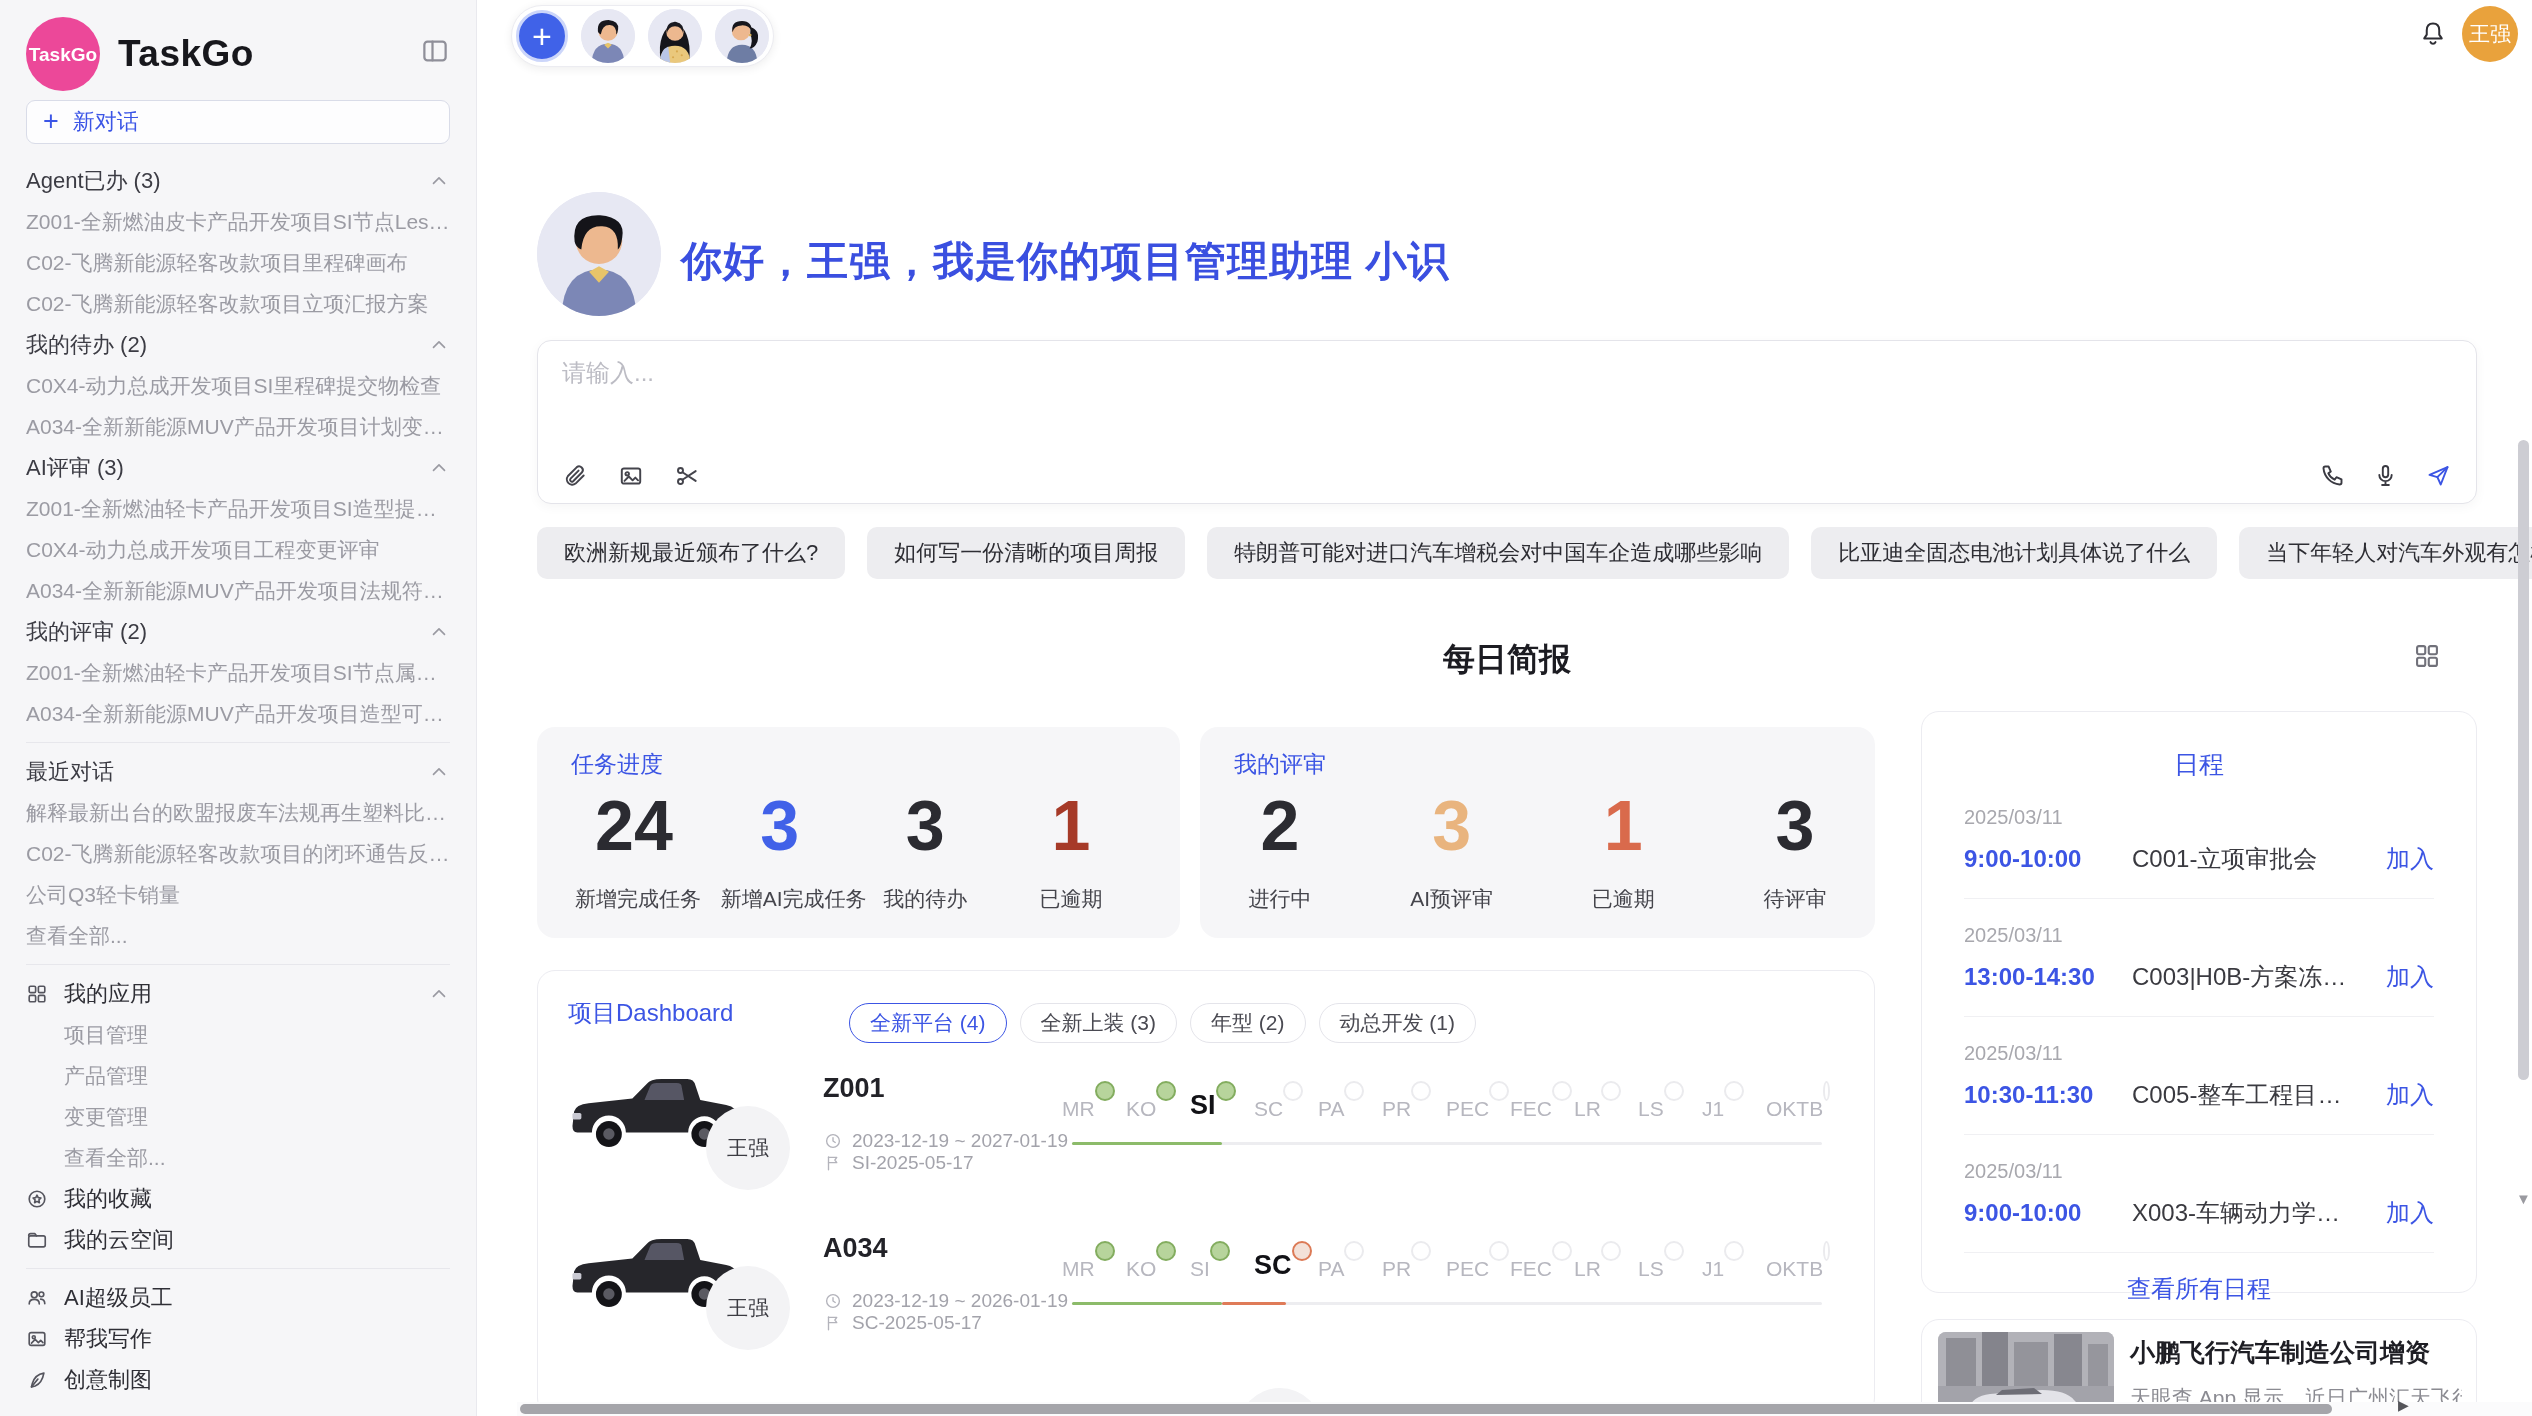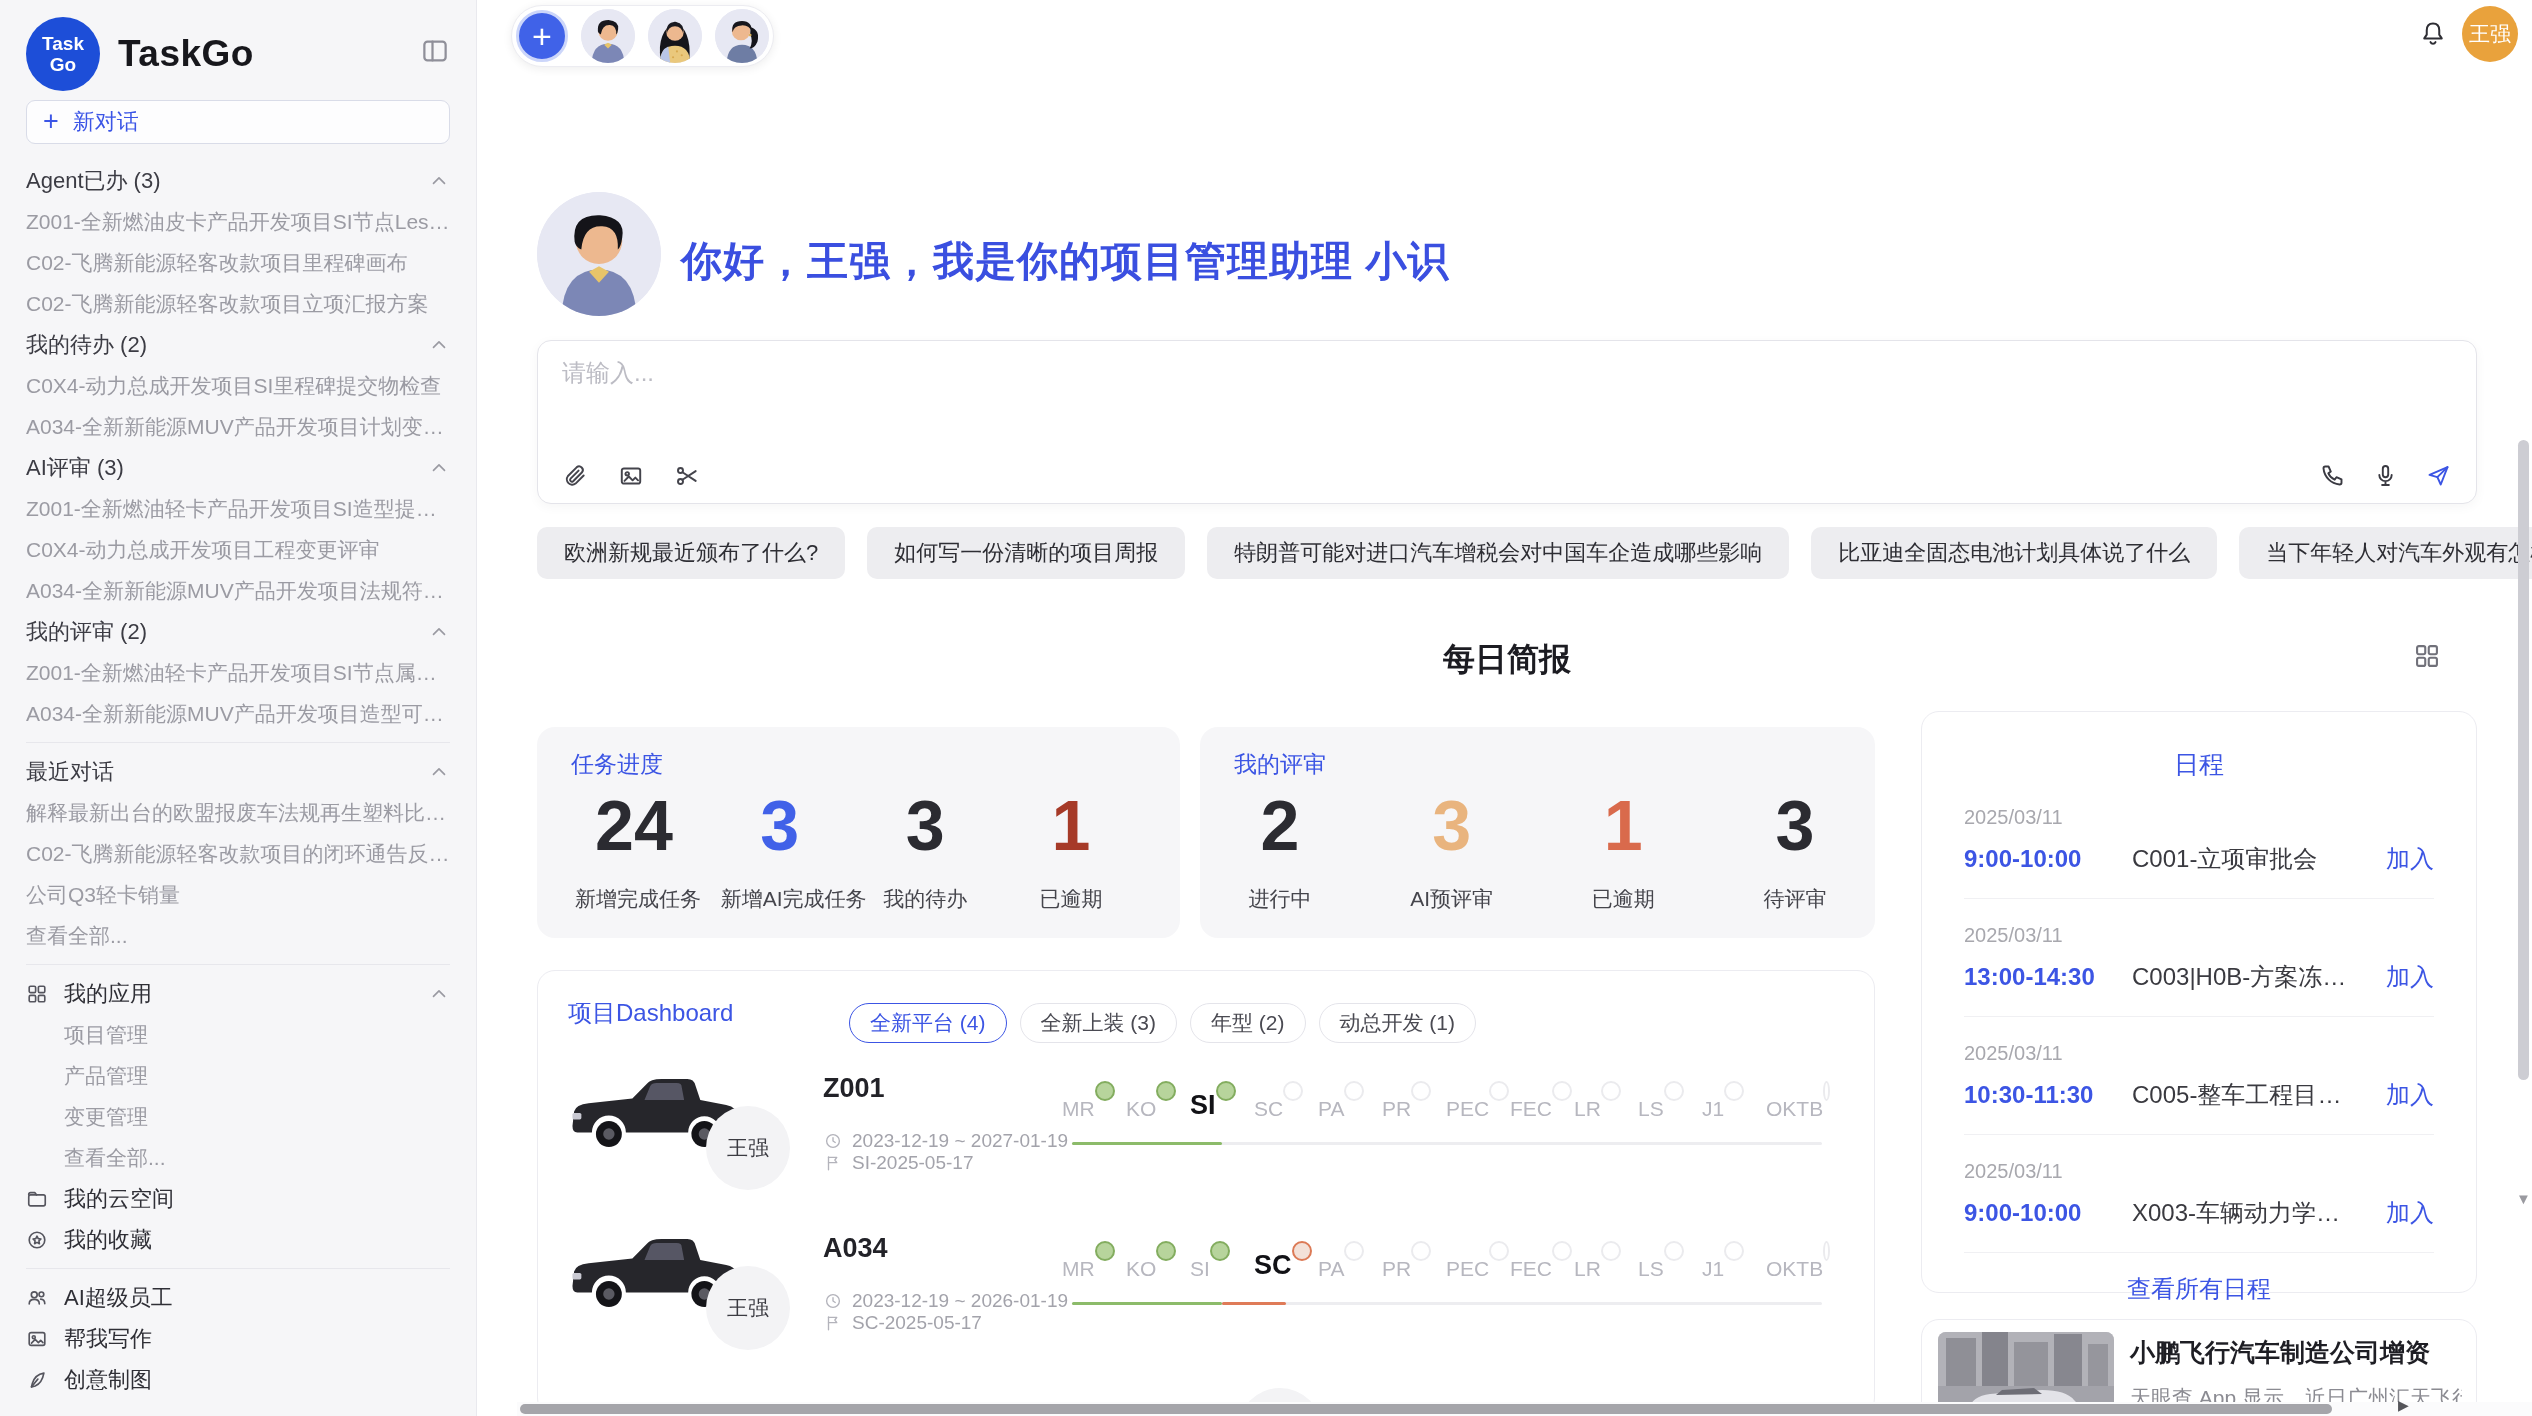--- a/index.html
+++ b/index.html
@@ -5,22 +5,22 @@
   html,body{margin:0;padding:0;background:#fff;}
   .page{position:relative;width:2532px;height:1416px;background:#ffffff;overflow:hidden;
         font-family:"Liberation Sans","DejaVu Sans",sans-serif;color:#222;}
   .ic{display:inline-flex;}
   .ic svg{display:block;width:22px;height:22px;}
 
   
   .sidebar{position:absolute;left:0;top:0;width:477px;height:1416px;background:#f6f6f8;
            border-right:1px solid #e9e9ee;box-sizing:border-box;padding:12px 26px 0;}
   .logo-row{display:flex;align-items:center;height:84px;position:relative;}
-  .logo{width:74px;height:74px;border-radius:50%;background:#1d4ed8;color:#fff;display:flex;
-        flex-direction:column;align-items:center;justify-content:center;font-weight:bold;
+  .logo{width:74px;height:74px;border-radius:50%;background:#ec4899;color:#fff;display:flex;
+        align-items:center;justify-content:center;font-weight:bold;
         font-size:19px;line-height:21px;flex:none;}
   .app-title{font-size:37px;font-weight:bold;color:#17171c;margin-left:18px;letter-spacing:.5px;}
   .panel-btn{position:absolute;right:0;top:24px;color:#8f8f99;cursor:pointer;}
   .panel-btn svg{width:30px;height:30px;}
   .new-chat{margin-top:4px;width:100%;height:44px;border-radius:9px;background:#fdfdfe;
             border:1px solid #d9dce8;color:#3b55e6;font-size:22px;display:flex;align-items:center;
             gap:14px;padding:0 16px;cursor:pointer;font-family:inherit;box-sizing:border-box;}
   .new-chat .plus{font-size:27px;line-height:1;margin-top:-2px;}
   #sidebar-groups{margin-top:16px;}
   .s-head{height:41px;display:flex;align-items:center;justify-content:space-between;
@@ -276,34 +276,34 @@
         </div>
         <div class="s-item s-sub">项目管理</div>
         <div class="s-item s-sub">产品管理</div>
         <div class="s-item s-sub">变更管理</div>
         <div class="s-item s-sub">查看全部...</div>
       </div>
     <div id="links-block">
         <div class="s-link">
           <span class="ic ">
             <svg viewBox="0 0 24 24" fill="none" stroke="currentColor" stroke-width="1.8" stroke-linecap="round" stroke-linejoin="round">
+              <circle cx="12" cy="12" r="8.5"></circle>
+              <path d="M12 7.8 l1.3 2.7 3 .4 -2.2 2.1 .5 3 -2.6 -1.4 -2.6 1.4 .5 -3 -2.2 -2.1 3 -.4 Z"></path>
+            </svg>
+          </span>
+          <span>我的收藏</span>
+        </div>
+        <div class="s-link">
+          <span class="ic ">
+            <svg viewBox="0 0 24 24" fill="none" stroke="currentColor" stroke-width="1.8" stroke-linecap="round" stroke-linejoin="round">
               <rect x="3" y="7.5" width="18" height="12" rx="2"></rect>
               <path d="M3 7.5 V7 q0 -2 2 -2 h4.5 l2 2.5"></path>
             </svg>
           </span>
           <span>我的云空间</span>
-        </div>
-        <div class="s-link">
-          <span class="ic ">
-            <svg viewBox="0 0 24 24" fill="none" stroke="currentColor" stroke-width="1.8" stroke-linecap="round" stroke-linejoin="round">
-              <circle cx="12" cy="12" r="8.5"></circle>
-              <path d="M12 7.8 l1.3 2.7 3 .4 -2.2 2.1 .5 3 -2.6 -1.4 -2.6 1.4 .5 -3 -2.2 -2.1 3 -.4 Z"></path>
-            </svg>
-          </span>
-          <span>我的收藏</span>
         </div>
       </div>
     <div class="divider"></div>
     <div id="tools-block">
         <div class="s-link">
           <span class="ic ">
             <svg viewBox="0 0 24 24" fill="none" stroke="currentColor" stroke-width="1.8" stroke-linecap="round" stroke-linejoin="round">
               <circle cx="9" cy="8.5" r="3.2"></circle>
               <path d="M3.5 18.5 q0 -5 5.5 -5 t5.5 5"></path>
               <circle cx="16.8" cy="8" r="2.6"></circle>

